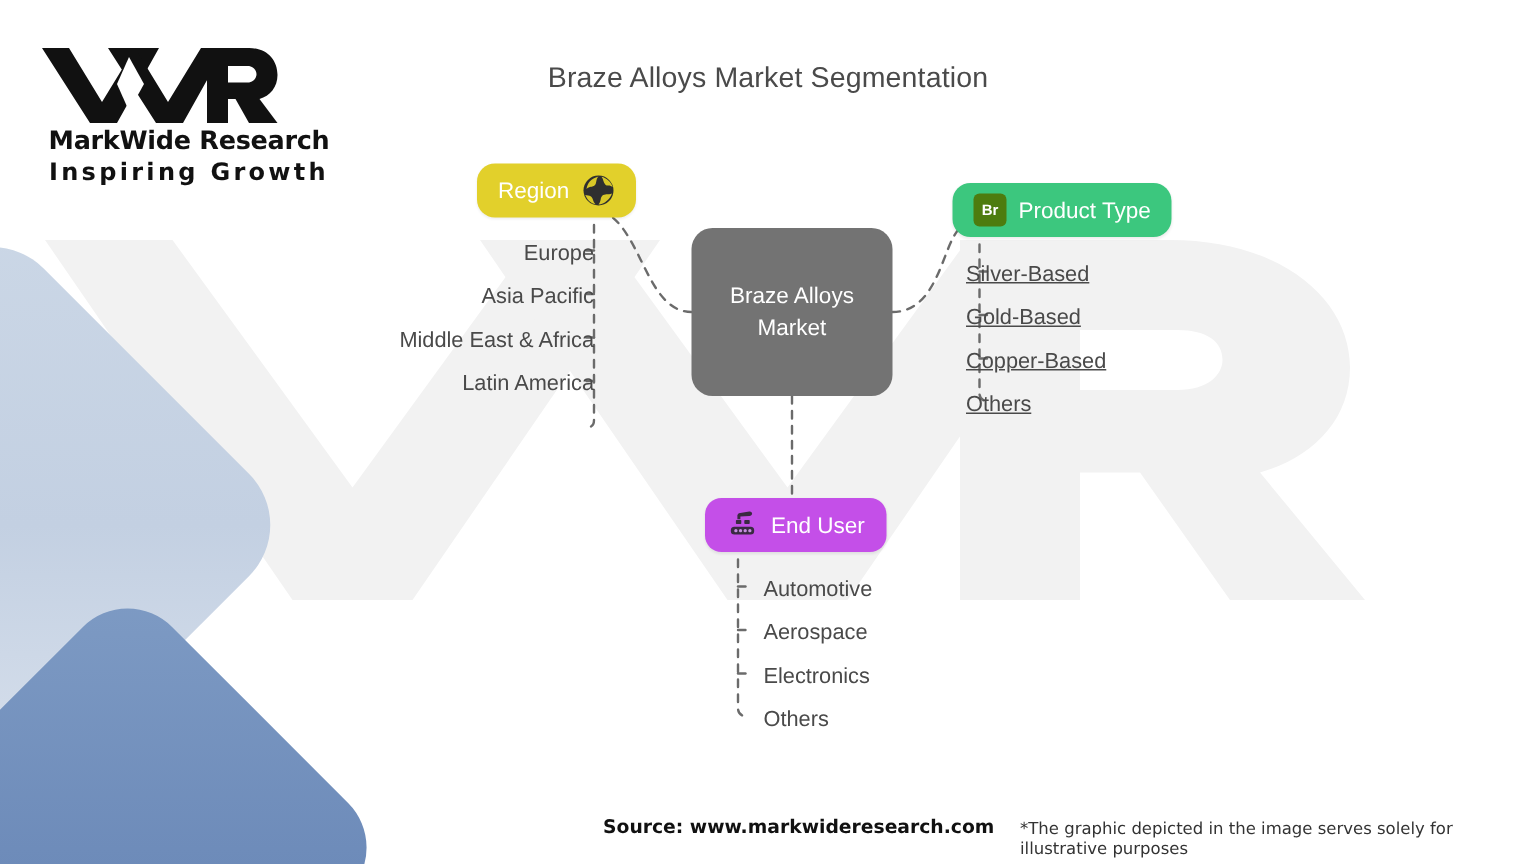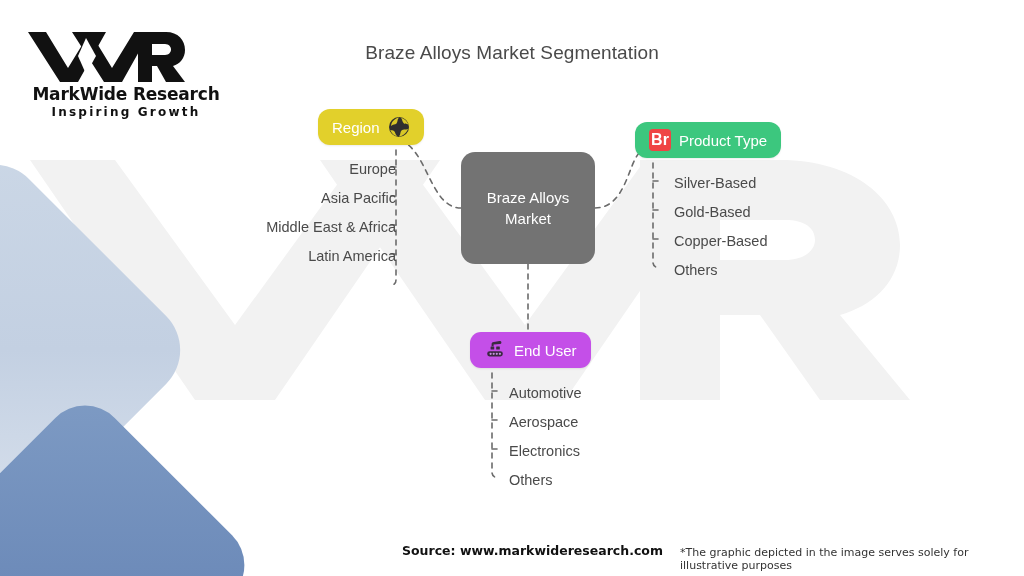--- a/index.html
+++ b/index.html
@@ -60,21 +60,21 @@
   .logo-mark { display:block; }
   .logo-name {
     font-size: 17px;
     font-weight: bold;
     color: #111111;
     letter-spacing: -0.2px;
     margin-top: -2px;
     font-family: "DejaVu Sans", sans-serif;
   }
   .logo-tag {
-    font-size: 12px;
+    font-size: 16px;
     font-weight: bold;
     color: #111111;
     letter-spacing: 2.2px;
     margin-top: 1px;
     font-family: "DejaVu Sans", sans-serif;
   }
 
   
   .chart-title {
     position: absolute;
@@ -127,24 +127,24 @@
     width: 22px;
     height: 22px;
     display: inline-flex;
     align-items: center;
     justify-content: center;
     flex: 0 0 auto;
   }
   .icon-box {
     width: 22px;
     height: 22px;
-    background: #ef4444;
+    background: #4d7c0f;
     border-radius: 4px;
     color: #ffffff;
-    font-size: 16px;
+    font-size: 10px;
     font-weight: bold;
     display: flex;
     align-items: center;
     justify-content: center;
     font-family: "Liberation Sans", sans-serif;
   }
 
   
   .leaf-list {
     position: absolute;
@@ -155,21 +155,21 @@
   .leaf-list .leaf {
     height: 29px;
     display: flex;
     align-items: center;
     white-space: nowrap;
   }
   .leaf-left  { text-align: right; justify-content: flex-end; }
   .leaf-right { text-align: left;  justify-content: flex-start; }
 
   .list-region  { right: 628px; top: 154px; width: 190px; }
-  .list-product { left: 674px;  top: 168px; width: 200px; }
+  .list-product { left: 644px;  top: 168px; width: 200px; text-decoration: underline; }
   .list-enduser { left: 509px;  top: 378px; width: 200px; }
 
   
   .wires {
     position: absolute;
     left: 0; top: 0;
     width: 1024px; height: 576px;
     pointer-events: none;
     z-index: 3;
   }

